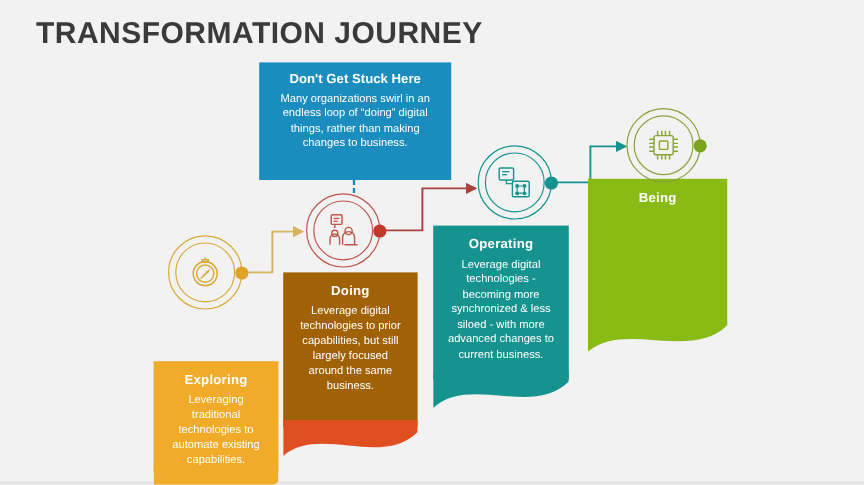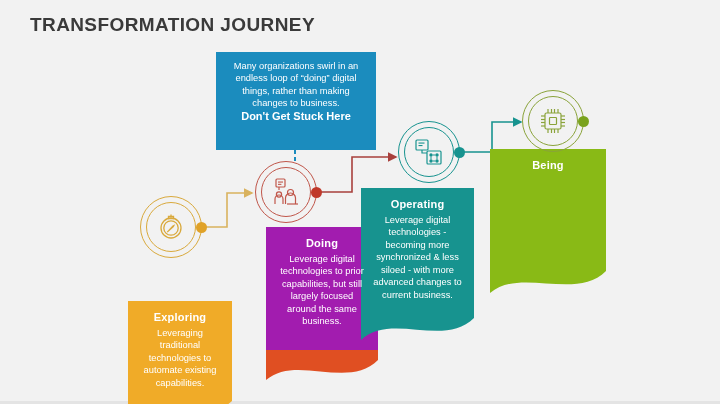--- a/index.html
+++ b/index.html
@@ -20,21 +20,21 @@
     position: absolute;
     left: 0; right: 0; bottom: 0;
     height: 3px;
     background: #e4e4e4;
   }
 
   
   #title {
     position: absolute;
     left: 30px; top: 14px;
-    font-size: 19px;
+    font-size: 25px;
     font-weight: bold;
     letter-spacing: 0.4px;
     color: #3a3a3a;
   }
 
   
   .panel {
     position: absolute;
     color: #ffffff;
     text-align: center;
@@ -65,22 +65,21 @@
   }
   .ribbon-tail svg { display: block; width: 100%; height: 100%; }
 
   #panel-exploring {
     left: 128px; top: 262px; width: 104px; height: 92px;
     background: #f0ab28;
     margin-top: 39px;
   }
   #panel-doing {
     left: 236px; top: 227px; width: 112px; height: 129px;
-    background: #a21caf;
-    margin-left: 30px;
+    background: #a16207;
   }
   #panel-becoming {
     left: 361px; top: 188px; width: 113px; height: 128px;
     background: #17938f;
   }
   #panel-being {
     left: 490px; top: 149px; width: 116px; height: 122px;
     background: #89ba16;
   }
 
@@ -180,22 +179,22 @@
 
       <path d="M 199 227 L 227 227 L 227 193 L 252 193" fill="none" stroke="#d9b25e" stroke-width="1.6" marker-end="url(#arrow-gold)"></path>
 
       <path d="M 320 192 L 352 192 L 352 157 L 396 157" fill="none" stroke="#a8403c" stroke-width="1.6" marker-end="url(#arrow-red)"></path>
 
       <path d="M 463 152 L 492 152 L 492 122 L 521 122" fill="none" stroke="#17938f" stroke-width="1.6" marker-end="url(#arrow-teal)"></path>
     </svg>
   </div>
 
   <div id="callout">
+    <div id="callout-title">Don't Get Stuck Here</div>
     <div id="callout-body">Many organizations swirl in an endless loop of “doing” digital things, rather than making changes to business.</div>
-    <div id="callout-title">Don't Get Stuck Here</div>
   </div>
   <div id="callout-drop"></div>
 
   <div class="panel" id="panel-exploring">
     <div class="body-wrap">
       <div class="panel-title">Exploring</div>
       <div class="panel-desc">Leveraging traditional technologies to automate existing capabilities.</div>
     </div>
     <div class="ribbon-tail">
       <svg viewBox="0 0 104 40" preserveAspectRatio="none" xmlns="http://www.w3.org/2000/svg">

